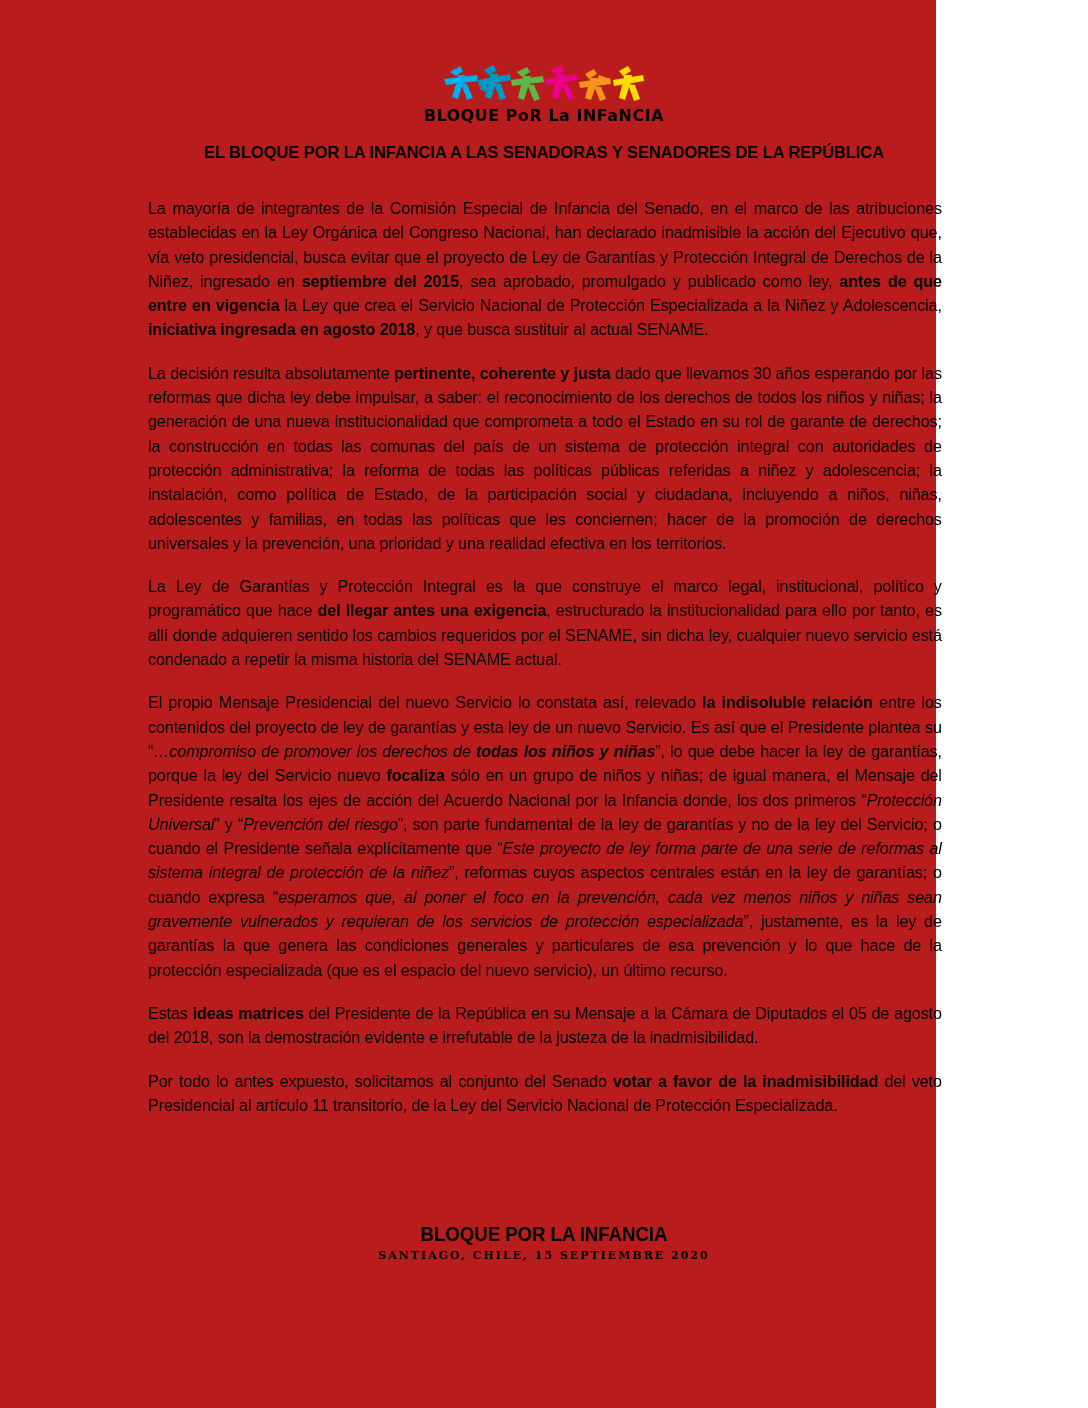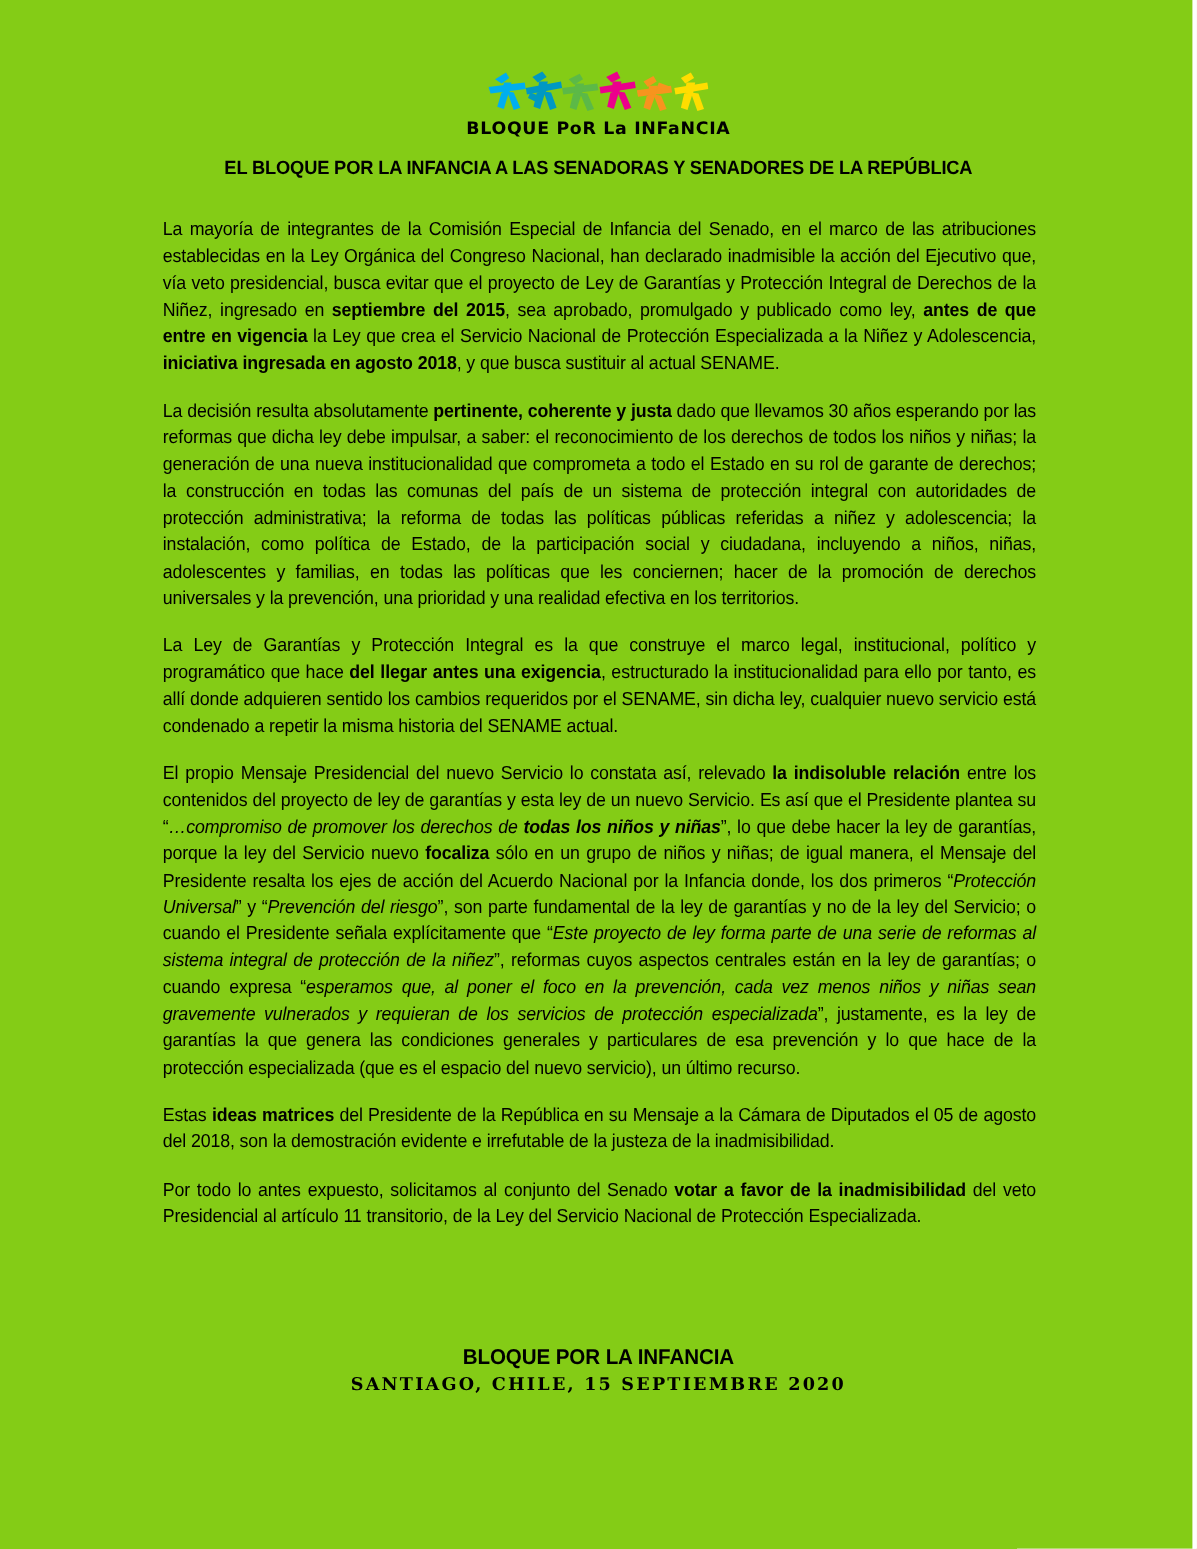--- a/index.html
+++ b/index.html
@@ -9,25 +9,25 @@
   }
   body {
     width: 1088px;
     height: 1408px;
     font-family: "Liberation Sans", sans-serif;
     color: #000000;
     overflow: hidden;
     position: relative;
   }
   .page {
-    width: 1084px;
+    width: 936px;
     height: 1408px;
     position: relative;
     box-sizing: border-box;
-    background: #84cc16;
+    background: #b91c1c;
   }
 
   
   .logo-block {
     position: absolute;
     top: 62px;
     left: 0;
     width: 1088px;
     text-align: center;
   }
@@ -100,21 +100,21 @@
     font-family: "Liberation Sans", sans-serif;
     font-weight: 700;
     font-size: 19.5px;
     letter-spacing: -0.1px;
     transform: scaleX(0.96);
     line-height: 1.25;
   }
   .footer-place {
     font-family: "DejaVu Serif", serif;
     font-weight: 700;
-    font-size: 16px;
+    font-size: 11px;
     letter-spacing: 2.0px;
     margin-top: 3px;
     line-height: 1.25;
   }
 </style>
 </head>
 <body>
 
 <div class="page">
 

